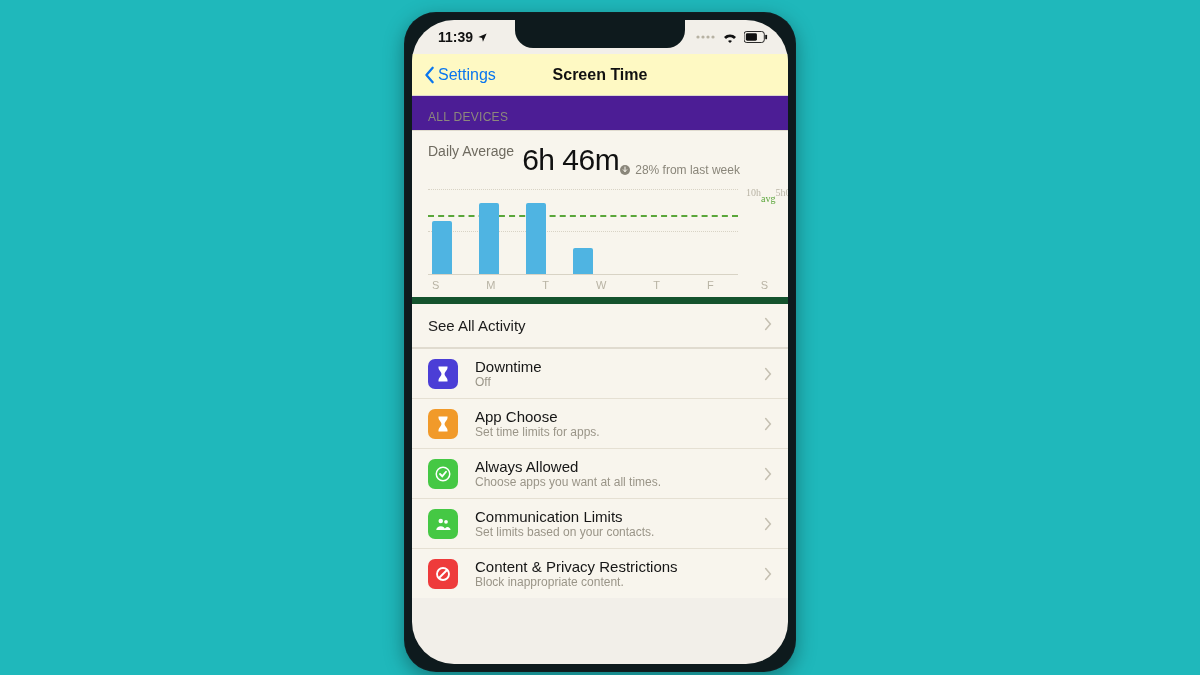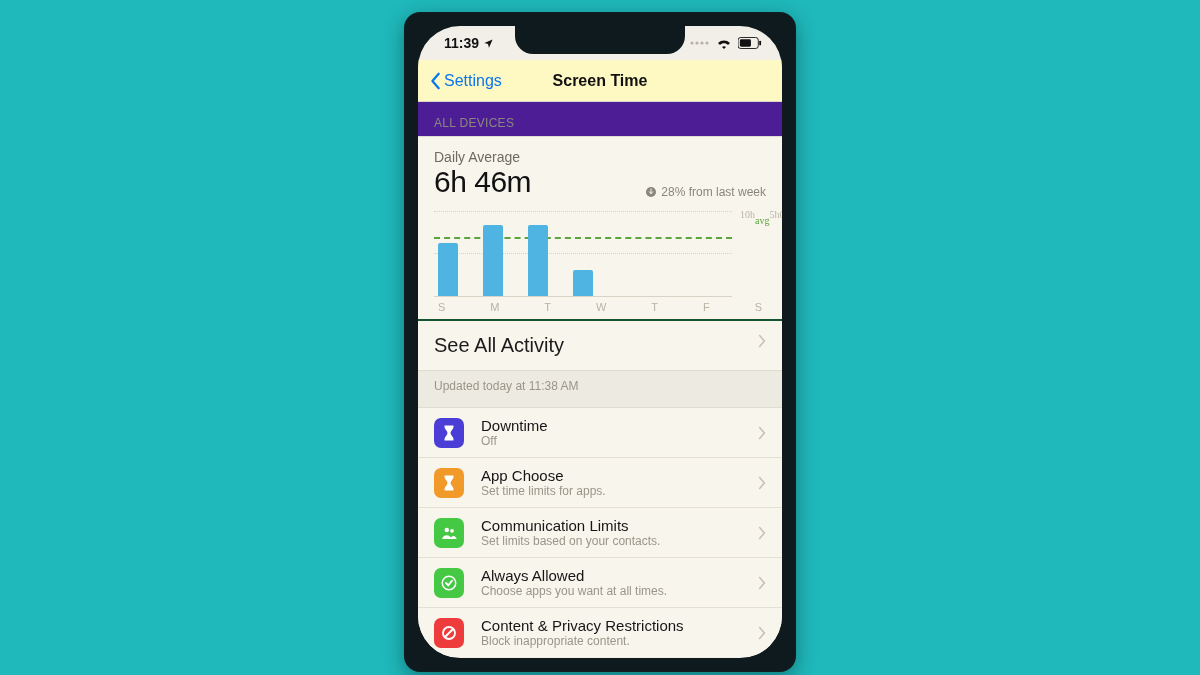--- a/index.html
+++ b/index.html
@@ -7,22 +7,22 @@
     width: 1200px; height: 675px;
     background: #1fb8bb;
     font-family: -apple-system, "Helvetica Neue", Arial, sans-serif;
     display: flex; justify-content: center; align-items: flex-start;
     overflow: hidden;
   }
   .phone {
     margin-top: 12px;
     width: 392px; height: 660px;
     background: #0e1a1d;
-    border-radius: 16px;
-    padding: 14px;
+    border-radius: 32px;
+    padding: 8px;
     box-shadow: 0 6px 20px rgba(0,0,0,.35), inset 0 0 3px rgba(255,255,255,.05);
     position: relative;
   }
   .screen {
     width: 100%; height: 100%;
     background: #f2efe9;
     border-radius: 42px;
     overflow: hidden;
     position: relative;
   }
@@ -54,21 +54,21 @@
   .nav .title { font-size: 16px; font-weight: 700; color: #111; }
   .section-header {
     font-size: 12px; color: #8c887d; letter-spacing: .3px;
     padding: 14px 16px 6px 16px; background: #4c1d95;
   }
   .card {
     background: #f8f5ed;
     border-top: 1px solid #e0dbcf;
     border-bottom: 1px solid #e0dbcf;
   }
-  .avgblock { padding: 12px 16px 4px 16px; display:flex; flex-direction:column; }
+  .avgblock { padding: 12px 16px 4px 16px; display:flex; flex-direction:row;gap:8px; }
   .avg-label { font-size: 14px; color: #6f6b60; }
   .avg-row { display:flex; align-items:flex-end; justify-content:space-between; }
   .avg-value { font-size: 30px; font-weight: 400; color: #111; letter-spacing: -.5px; }
   .delta { font-size: 12px; color: #8a867a; display:flex; align-items:center; gap:4px; }
   .chart-wrap { padding: 6px 16px 2px 16px; display:flex; gap:8px; }
   .chart { flex:1; height: 88px; position:relative; }
   .chart .grid-top, .chart .grid-mid, .chart .grid-bot {
     position:absolute; left:0; right:0; height:0;
     border-top: 1px dotted #d8d3c5;
   }
@@ -79,22 +79,22 @@
     position:absolute; left:0; right:0; top: 28px;
     border-top: 2px dashed #5aa63a;
   }
   .bars { position:absolute; inset:0; display:flex; align-items:flex-end; justify-content:space-between; padding: 0 4px 1px 4px;}
   .bar { width: 20px; background:#4fb4e2; border-radius: 2px 2px 0 0; }
   .xlabels { display:flex; justify-content:space-between; padding: 2px 20px 6px 20px; font-size:11px; color:#b8b3a4;}
   .ylabels { width: 26px; font-size: 10px; color:#bab5a6; display:flex; flex-direction:row; justify-content:flex-start; align-items:flex-start; height:88px;font-family:Liberation Serif, serif;}
   .ylabels .avg { color:#5aa63a; }
   .rowlink {
     display:flex; align-items:flex-start; justify-content:space-between;
-    padding: 13px 16px; font-size: 20px; color:#1b1b1b;
-    border-top: 2px solid #14532d;
+    padding: 13px 16px; font-size: 15px; color:#1b1b1b;
+    border-top: 7px solid #14532d;
   }
   .rowlink .chev { color:#c5c0b2; }
   .footer-note {
     font-size: 12px; color:#9a9588; padding:8px 16px 14px 16px;
     background:#edeae1;
   }
   .list { background:#f8f5ed; border-top:1px solid #e0dbcf; }
   .listrow {
     display:flex; align-items:center; gap:17px;
     padding: 9px 16px; border-bottom:1px solid #e5e0d3;
@@ -204,21 +204,20 @@
         </div>
 
       <div class="rowlink">
         <span>See All Activity</span>
         <svg class="chev" width="8" height="14" viewBox="0 0 10 18" fill="none" stroke="currentColor" stroke-width="2" stroke-linecap="round">
             <polyline points="2,2 8,9 2,16"></polyline>
           </svg>
       </div>
     </div>
 
-    <div class="footer-note">Updated today at 11:38 AM</div>
 
     <div class="list" id="list">
         <div class="listrow">
           <div class="app-icon" style="background:#4b3ed6">
             <svg viewBox="0 0 24 24">
               <path d="M6 2h12v2c0 3-4 5-4 8s4 5 4 8v2H6v-2c0-3 4-5 4-8s-4-5-4-8V2z" fill="#fff"></path>
             </svg>
           </div>
           <div class="app-text">
             <span class="app-title">Downtime</span>
@@ -230,20 +229,35 @@
         </div>
         <div class="listrow">
           <div class="app-icon" style="background:#f19a2a">
             <svg viewBox="0 0 24 24">
               <path d="M6 2h12v2c0 3-4 5-4 8s4 5 4 8v2H6v-2c0-3 4-5 4-8s-4-5-4-8V2z" fill="#fff"></path>
             </svg>
           </div>
           <div class="app-text">
             <span class="app-title">App Choose</span>
             <span class="app-sub">Set time limits for apps.</span>
+          </div>
+          <svg class="chev" width="8" height="14" viewBox="0 0 10 18" fill="none" stroke="currentColor" stroke-width="2" stroke-linecap="round">
+            <polyline points="2,2 8,9 2,16"></polyline>
+          </svg>
+        </div>
+        <div class="listrow">
+          <div class="app-icon" style="background:#45c844">
+            <svg viewBox="0 0 24 24">
+              <circle cx="12" cy="12" r="9" fill="none" stroke="#fff" stroke-width="2"></circle>
+              <path d="M8 12l3 3 5-6" fill="none" stroke="#fff" stroke-width="2.5" stroke-linecap="round"></path>
+            </svg>
+          </div>
+          <div class="app-text">
+            <span class="app-title">Always Allowed</span>
+            <span class="app-sub">Choose apps you want at all times.</span>
           </div>
           <svg class="chev" width="8" height="14" viewBox="0 0 10 18" fill="none" stroke="currentColor" stroke-width="2" stroke-linecap="round">
             <polyline points="2,2 8,9 2,16"></polyline>
           </svg>
         </div>
         <div class="listrow">
           <div class="app-icon" style="background:#45c844">
             <svg viewBox="0 0 24 24">
               <circle cx="9" cy="8" r="3" fill="#fff"></circle>
               <circle cx="16" cy="9" r="2.5" fill="#fff"></circle>
@@ -253,35 +267,20 @@
           </div>
           <div class="app-text">
             <span class="app-title">Communication Limits</span>
             <span class="app-sub">Set limits based on your contacts.</span>
           </div>
           <svg class="chev" width="8" height="14" viewBox="0 0 10 18" fill="none" stroke="currentColor" stroke-width="2" stroke-linecap="round">
             <polyline points="2,2 8,9 2,16"></polyline>
           </svg>
         </div>
         <div class="listrow">
-          <div class="app-icon" style="background:#45c844">
-            <svg viewBox="0 0 24 24">
-              <circle cx="12" cy="12" r="9" fill="none" stroke="#fff" stroke-width="2"></circle>
-              <path d="M8 12l3 3 5-6" fill="none" stroke="#fff" stroke-width="2.5" stroke-linecap="round"></path>
-            </svg>
-          </div>
-          <div class="app-text">
-            <span class="app-title">Always Allowed</span>
-            <span class="app-sub">Choose apps you want at all times.</span>
-          </div>
-          <svg class="chev" width="8" height="14" viewBox="0 0 10 18" fill="none" stroke="currentColor" stroke-width="2" stroke-linecap="round">
-            <polyline points="2,2 8,9 2,16"></polyline>
-          </svg>
-        </div>
-        <div class="listrow">
           <div class="app-icon" style="background:#ee3b3b">
             <svg viewBox="0 0 24 24">
               <circle cx="12" cy="12" r="8" fill="none" stroke="#fff" stroke-width="2.5"></circle>
               <line x1="6" y1="18" x2="18" y2="6" stroke="#fff" stroke-width="2.5"></line>
             </svg>
           </div>
           <div class="app-text">
             <span class="app-title">Content &amp; Privacy Restrictions</span>
             <span class="app-sub">Block inappropriate content.</span>
           </div>

